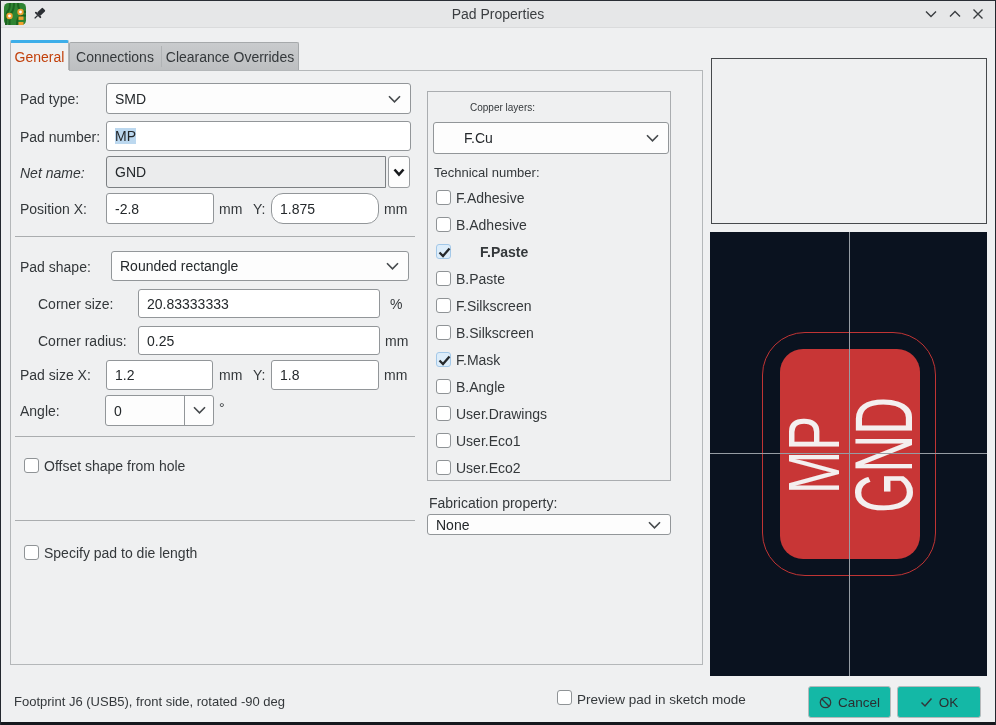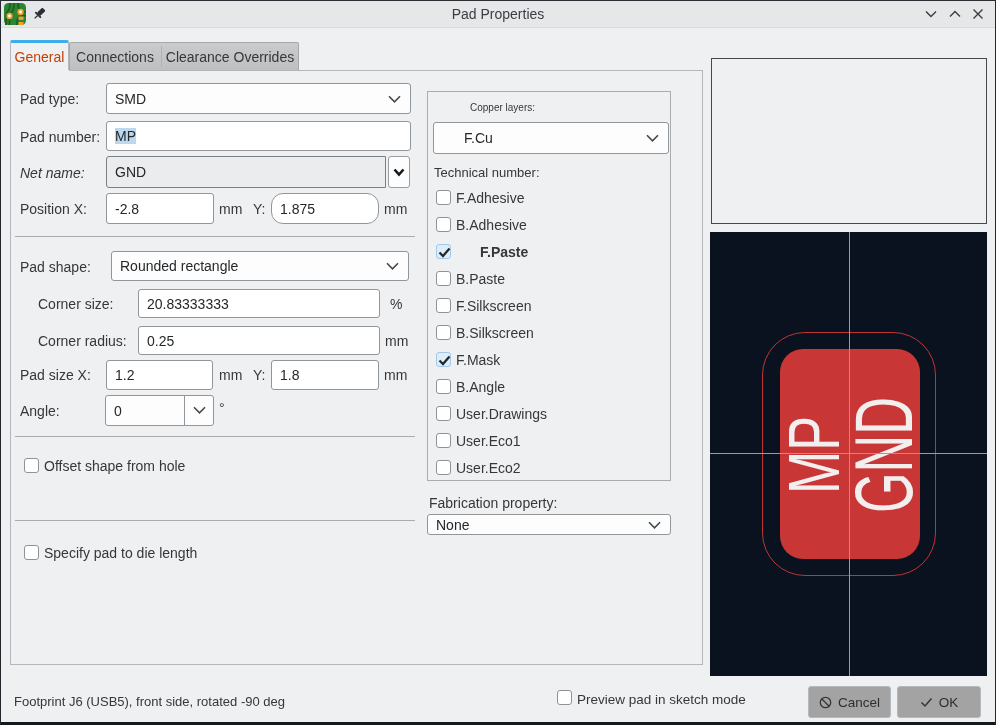--- a/index.html
+++ b/index.html
@@ -27,21 +27,21 @@
   .combo svg.chev { position:absolute; right:9px; top:50%; margin-top:-4px; }
   .chk {
     position:absolute; width:15px; height:15px;
     background:#ffffff; border:1px solid #8f9396; border-radius:3px;
   }
   .chk.checked { background:#ddedfa; border:1px solid #a3c8e8; }
   .chk.checked svg { position:absolute; left:0px; top:1px; }
   .sep { position:absolute; height:1px; background:#aaadaf; left:15px; width:400px; }
   .groupbox { position:absolute; border:1px solid #aaadb0; }
   .btn {
-    position:absolute; background:#a3a3a3;
+    position:absolute; background:#14b8a6;
     border:1px solid #b6b9bb; border-radius:3px;
     font-size:13.5px; color:#2b2e31;
     display:flex; align-items:center; justify-content:center;
   }
 </style>
 </head>
 <body>
 
 <div class="abs" style="left:0;top:0;width:996px;height:28px;background:#e6e7e8;border-bottom:1px solid #dadbdc;">
 

